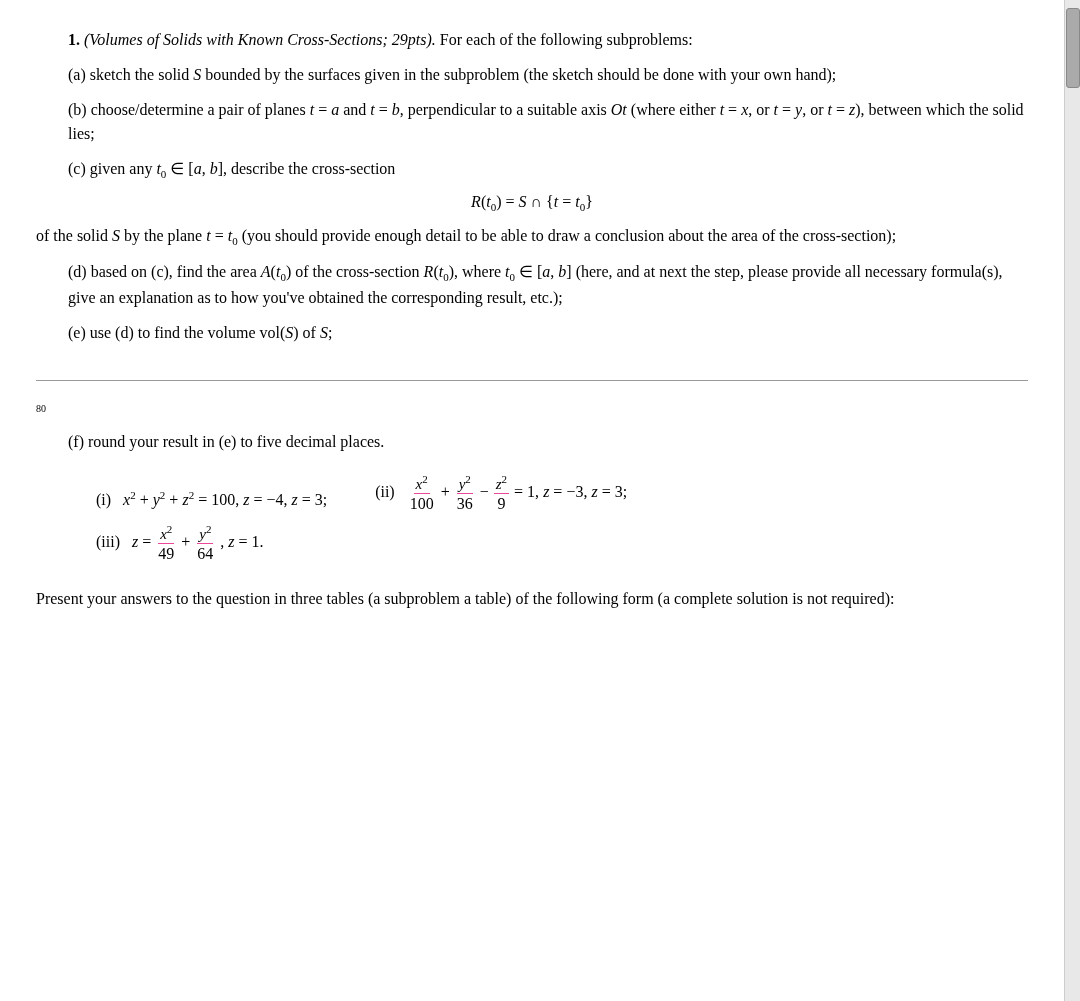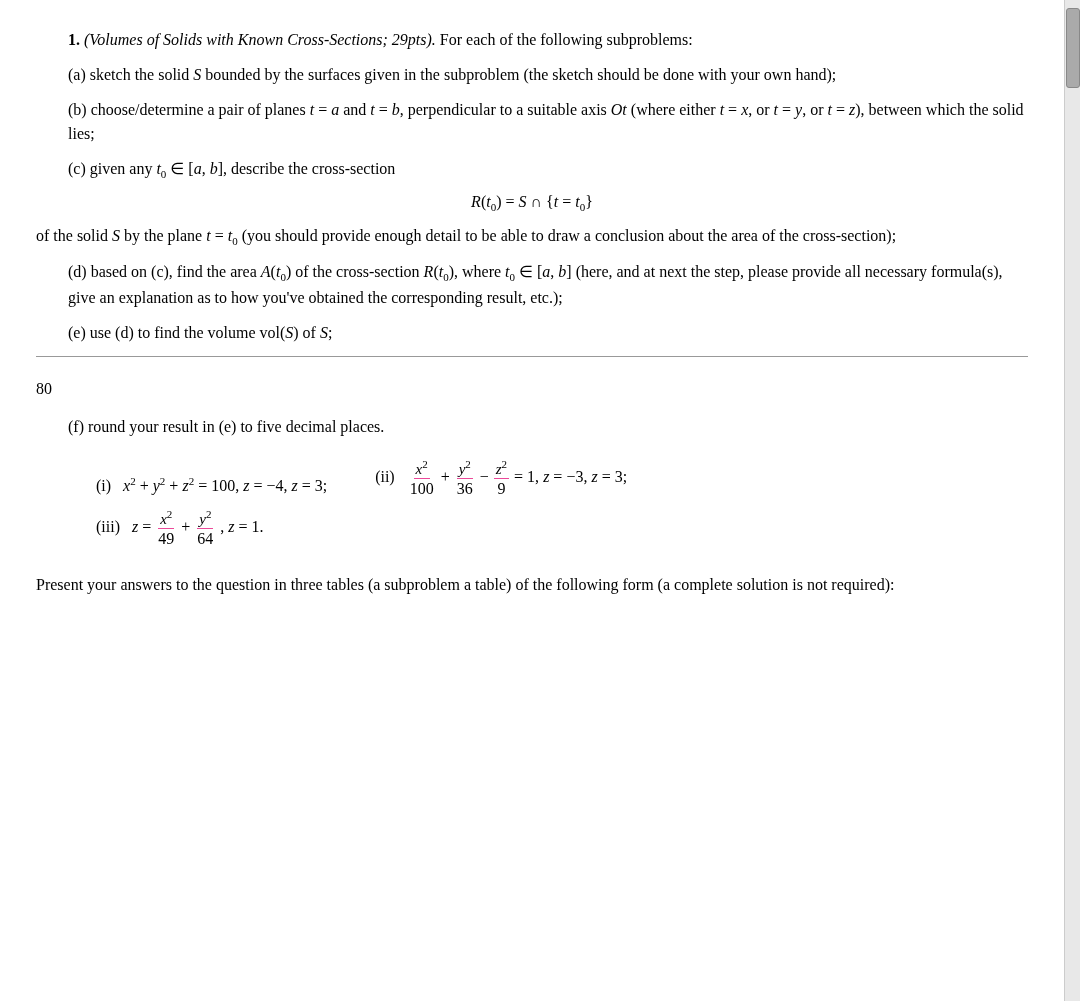--- a/index.html
+++ b/index.html
@@ -43,20 +43,21 @@
     }
 
     .content-area {
       flex: 1;
       padding: 28px 36px 28px 36px;
       overflow: hidden;
     }
 
     .top-section {
       border-bottom: 1px solid #999;
+      padding-bottom: 24px;
       margin-bottom: 0;
     }
 
     .bottom-section {
       padding-top: 20px;
     }
 
     p {
       margin-bottom: 10px;
       line-height: 1.55;
@@ -70,21 +71,21 @@
       font-weight: bold;
     }
 
     .math-display {
       text-align: center;
       margin: 10px 0 10px 0;
       font-size: 16px;
     }
 
     .page-number {
-      font-size: 16px;
+      font-size: 10px;
       margin-bottom: 14px;
       color: #000;
     }
 
     .subproblems-row {
       display: flex;
       align-items: flex-end;
       gap: 48px;
       margin: 18px 0 10px 0;
       padding-left: 60px;

